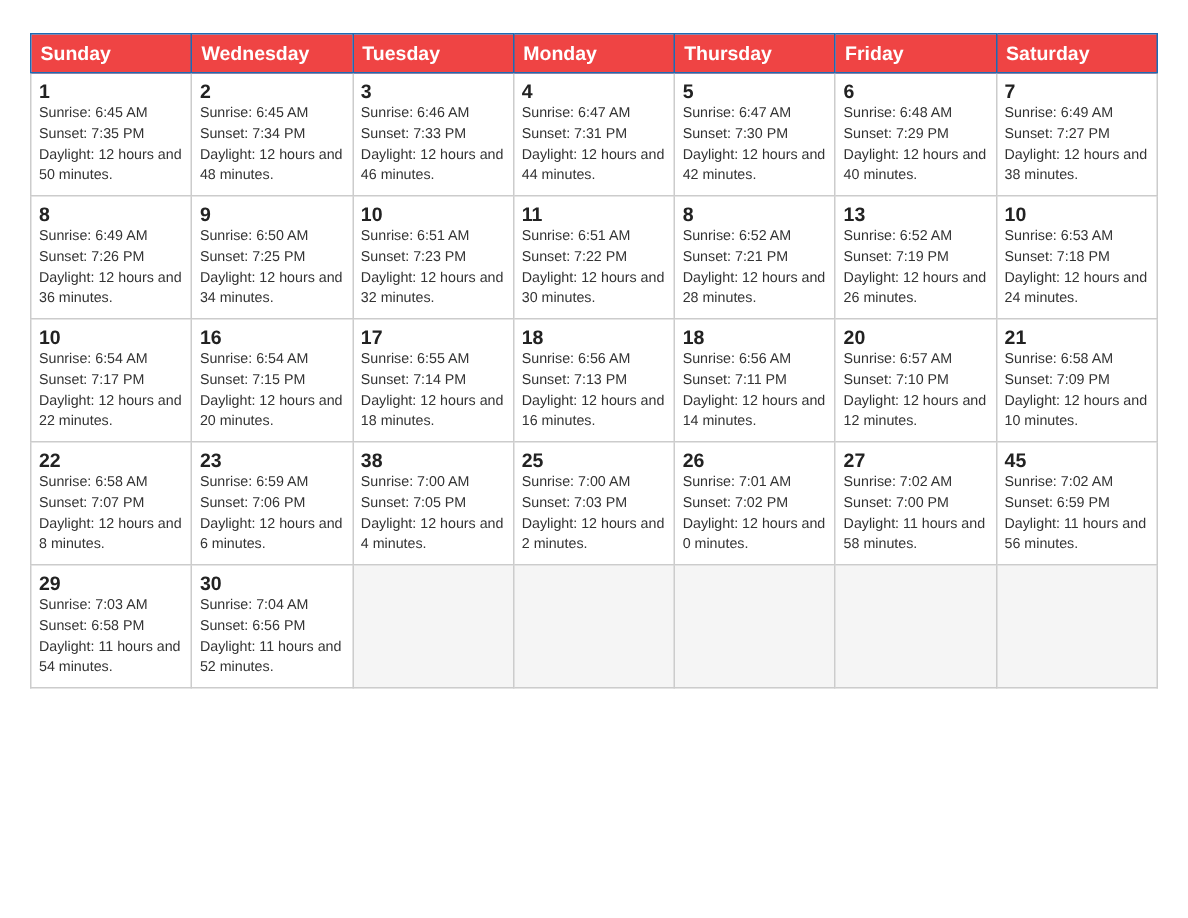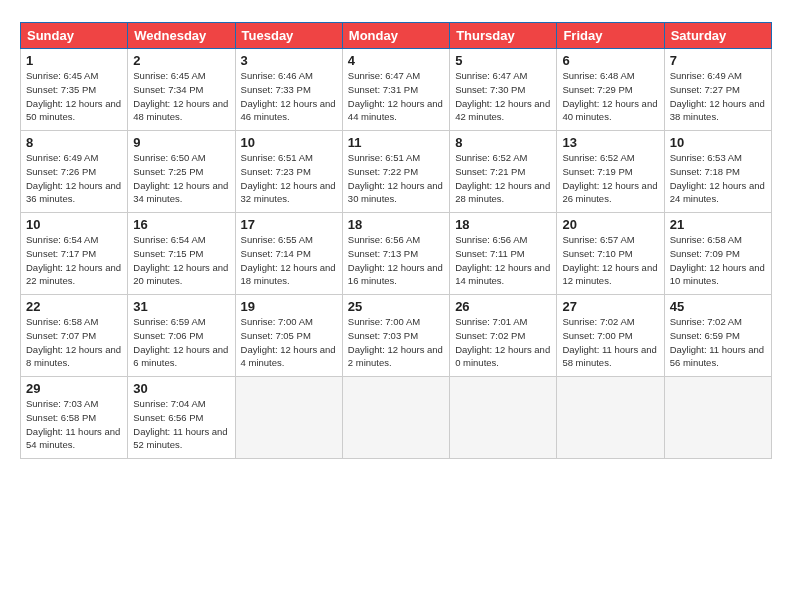--- a/index.html
+++ b/index.html
@@ -198,25 +198,25 @@
         <span class="day-num">21</span>
         <div class="day-info">Sunrise: 6:58 AM<br>Sunset: 7:09 PM<br>Daylight: 12 hours and 10 minutes.</div>
       </td>
         </tr>
         <tr>
           <td>
         <span class="day-num">22</span>
         <div class="day-info">Sunrise: 6:58 AM<br>Sunset: 7:07 PM<br>Daylight: 12 hours and 8 minutes.</div>
       </td>
           <td>
-        <span class="day-num">31</span>
+        <span class="day-num">23</span>
         <div class="day-info">Sunrise: 6:59 AM<br>Sunset: 7:06 PM<br>Daylight: 12 hours and 6 minutes.</div>
       </td>
           <td>
-        <span class="day-num">19</span>
+        <span class="day-num">38</span>
         <div class="day-info">Sunrise: 7:00 AM<br>Sunset: 7:05 PM<br>Daylight: 12 hours and 4 minutes.</div>
       </td>
           <td>
         <span class="day-num">25</span>
         <div class="day-info">Sunrise: 7:00 AM<br>Sunset: 7:03 PM<br>Daylight: 12 hours and 2 minutes.</div>
       </td>
           <td>
         <span class="day-num">26</span>
         <div class="day-info">Sunrise: 7:01 AM<br>Sunset: 7:02 PM<br>Daylight: 12 hours and 0 minutes.</div>
       </td>

